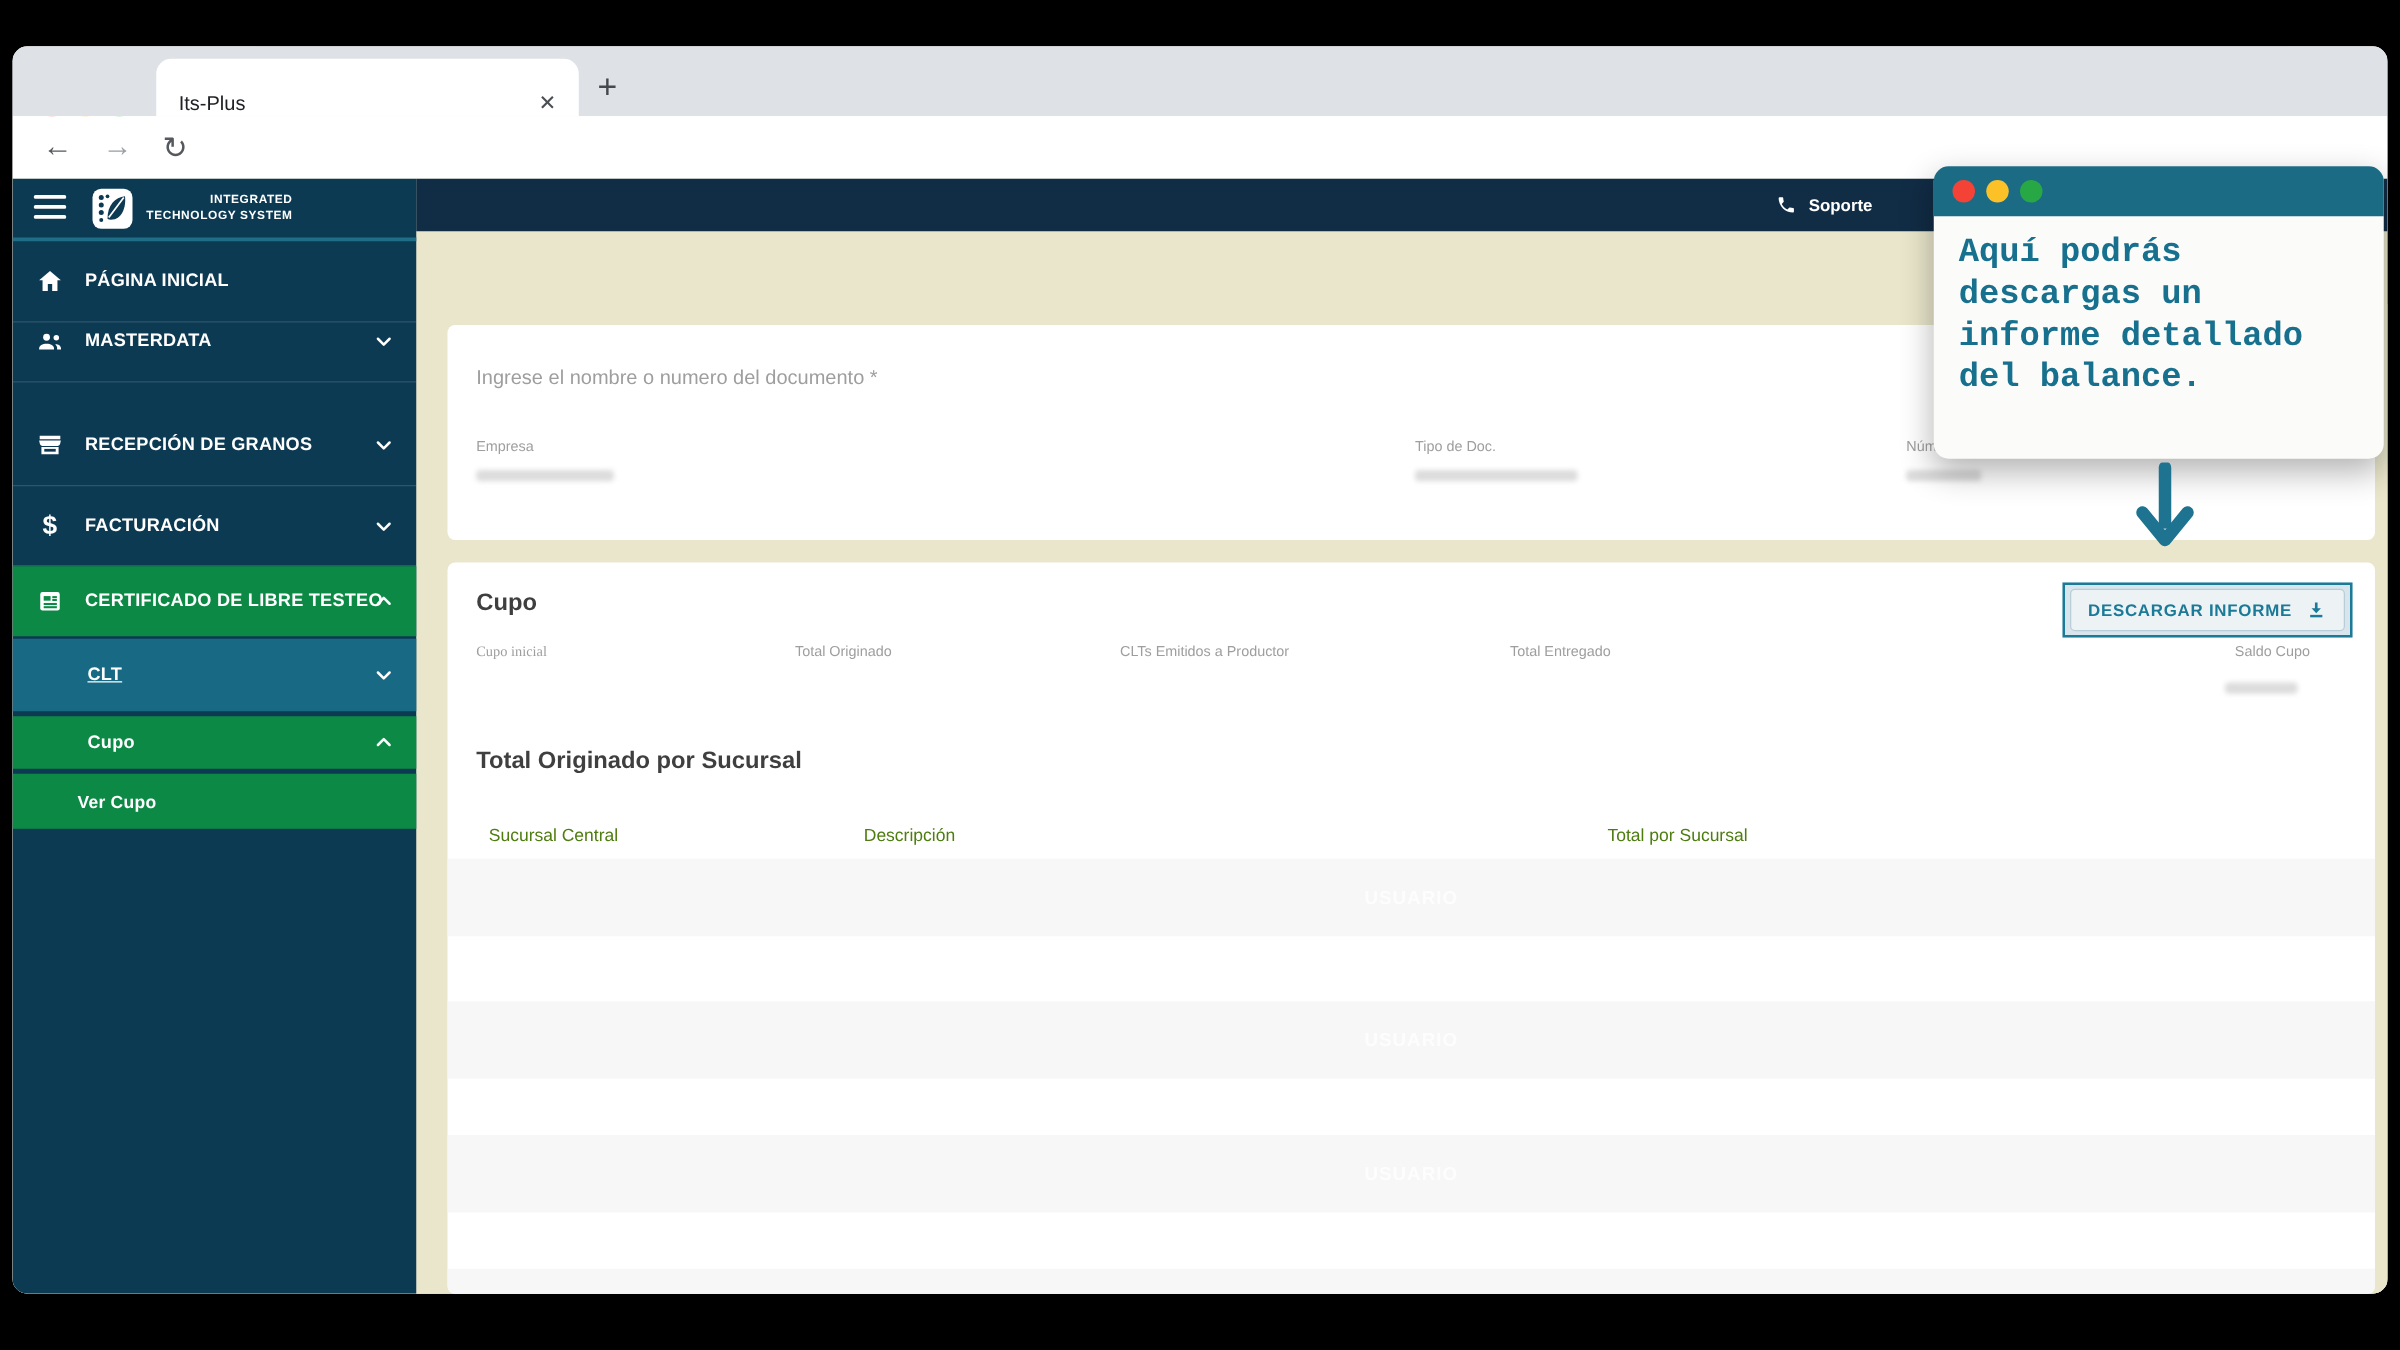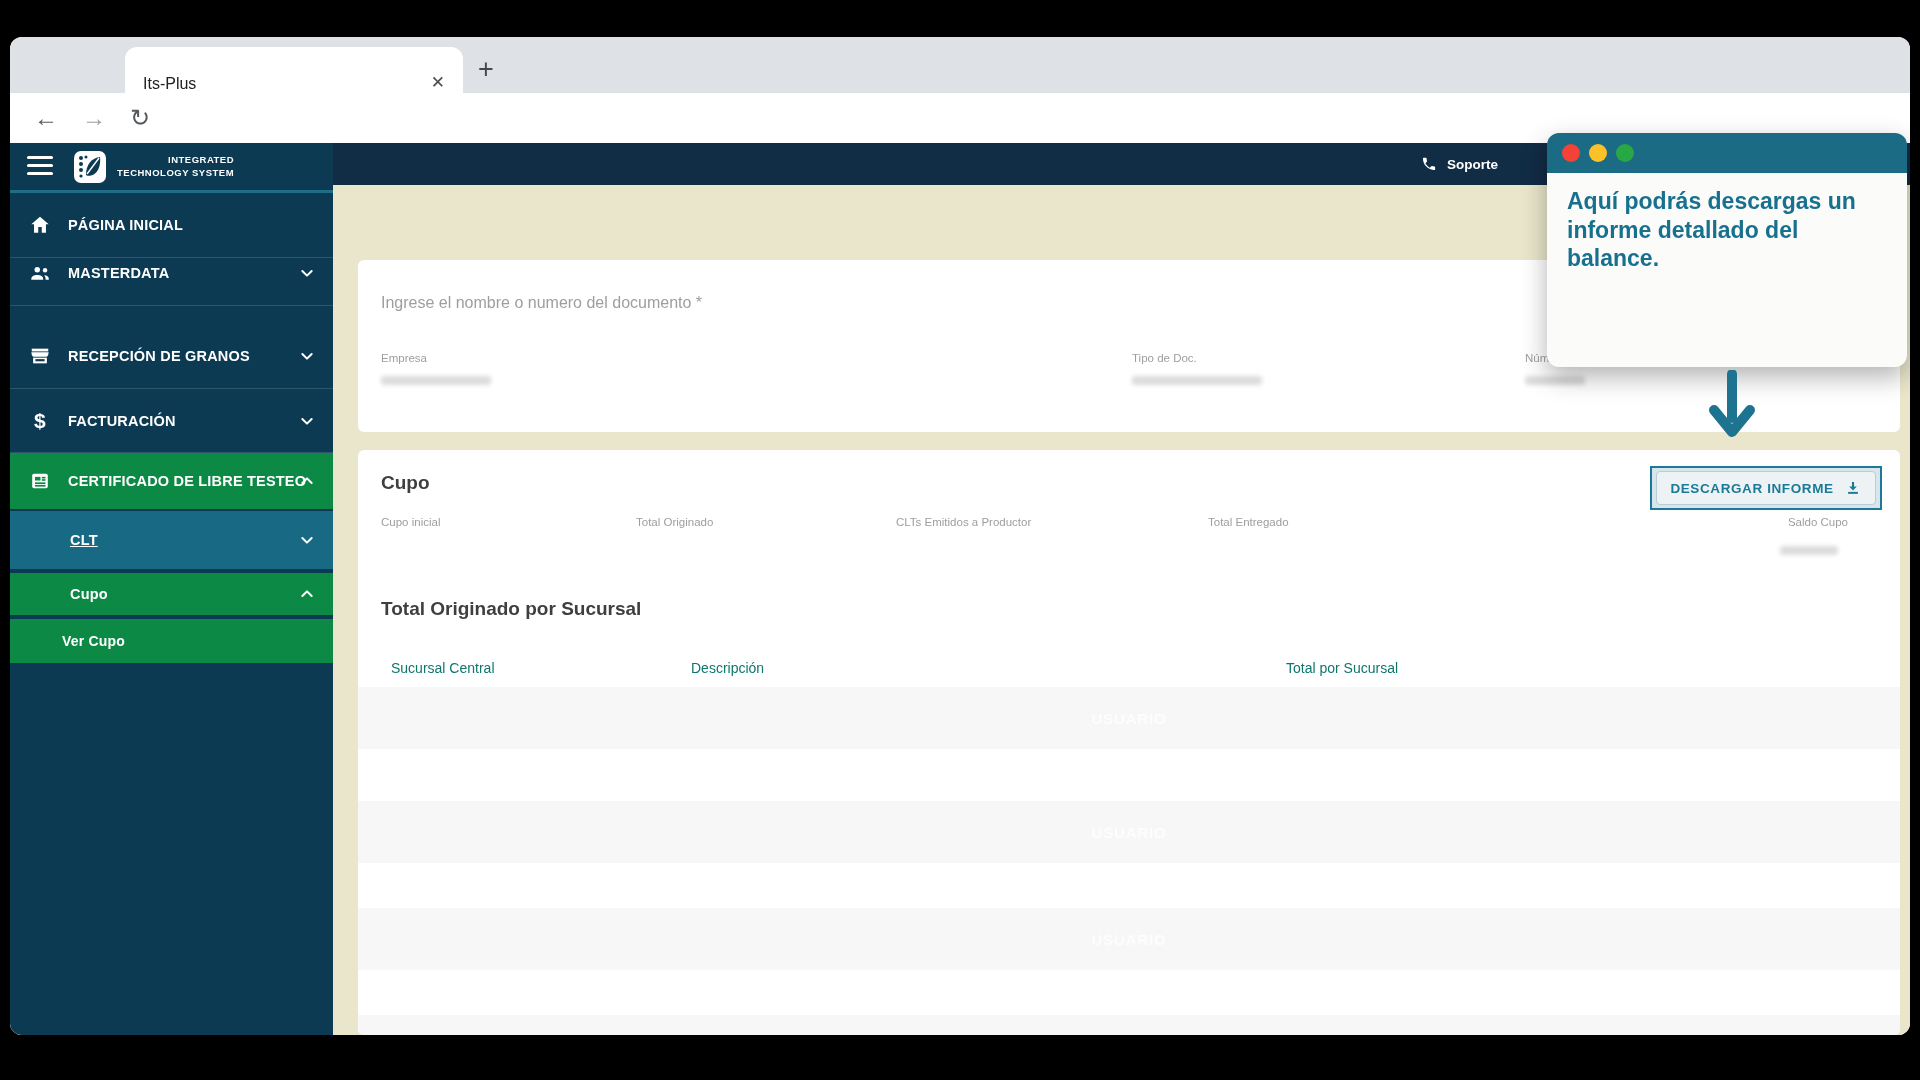--- a/index.html
+++ b/index.html
@@ -60,39 +60,39 @@
   .main { position:absolute; left:0; top:100px; width:100%; height:792px; background:#e9e6cb; }
   .card { position:absolute; background:#fff; border-radius:6px; }
   .card1 { left:25px; top:17px; width:1542px; height:172px; }
   .hint { position:absolute; left:23px; top:34px; font-size:16px; color:#9e9e9e; }
   .field-label { position:absolute; font-size:11.5px; color:#9e9e9e; }
   .redacted { position:absolute; height:9px; background:#dcdcdc; border-radius:3px; filter:blur(2px); }
 
   .card2 { left:25px; top:207px; width:1542px; height:585px; overflow:hidden; }
   .cupo-title { position:absolute; left:23px; top:22px; font-size:19px; font-weight:bold; color:#3f3f3f; }
   .metric { position:absolute; top:66px; font-size:11.5px; color:#9e9e9e; }
-  .m0 { left:23px; } .m1 { left:278px; } .m2 { left:538px; } .m3 { left:850px; } .m4 { right:52px; }
+  .m0 { left:23px;font-family:Liberation Serif, serif; } .m1 { left:278px; } .m2 { left:538px; } .m3 { left:850px; } .m4 { right:52px; }
   .saldo-redacted { right:62px; top:96px; width:58px; }
 
   .dl-outline { position:absolute; right:18px; top:16px; width:232px; height:44px; border:2px solid #1b7a97; background:#d9e5ec; display:flex; align-items:center; justify-content:center; }
   .dl-btn { width:220px; height:34px; background:#edf2f5; border:1px solid #b9cdd6; border-radius:4px; display:flex; align-items:center; justify-content:center; gap:10px; color:#1b7a97; font-size:13.5px; font-weight:bold; letter-spacing:.6px; }
 
   .section-title { position:absolute; left:23px; top:148px; font-size:19px; font-weight:bold; color:#3f3f3f; }
-  .th { position:absolute; top:210px; font-size:14px; color:#0f766e; }
+  .th { position:absolute; top:210px; font-size:14px; color:#4d7c0f; }
   .th0 { left:33px; } .th1 { left:333px; } .th2 { left:928px; }
   .t-row { position:absolute; left:0; width:1542px; height:62px; background:#f7f7f8; display:flex; align-items:center; justify-content:center; }
   .t-row span { color:rgba(255,255,255,.78); font-weight:bold; font-size:15px; letter-spacing:.8px; }
   .r0 { top:237px; } .r1 { top:351px; } .r2 { top:458px; } .r3 { top:565px; }
 
   
   .tooltip { position:absolute; left:1547px; top:133px; width:360px; height:234px; background:#fbfbf9; border-radius:12px; box-shadow:0 10px 26px rgba(0,0,0,.30); z-index:9; }
   .tt-head { position:absolute; left:0; top:0; width:100%; height:40px; background:#1c6b85; border-radius:12px 12px 0 0; }
   .tt-dot { position:absolute; top:11px; width:18px; height:18px; border-radius:50%; }
   .tt-red { left:15px; background:#f44336; } .tt-yellow { left:42px; background:#fcc127; } .tt-green { left:69px; background:#27a845; }
-  .tt-body { position:absolute; left:20px; top:54px; width:320px; font-size:23px; font-weight:bold; color:#17708e; line-height:1.24; }
+  .tt-body { position:absolute; left:20px; top:54px; width:320px; font-size:27px; font-weight:bold; color:#17708e; line-height:1.24;font-family:Liberation Mono, monospace; }
   .tt-arrow { position:absolute; left:1706px; top:370px; z-index:9; }
 
   svg { display:block; }
 </style>
 </head>
 <body>
 
 <div class="stage">
   <div class="window">
 

